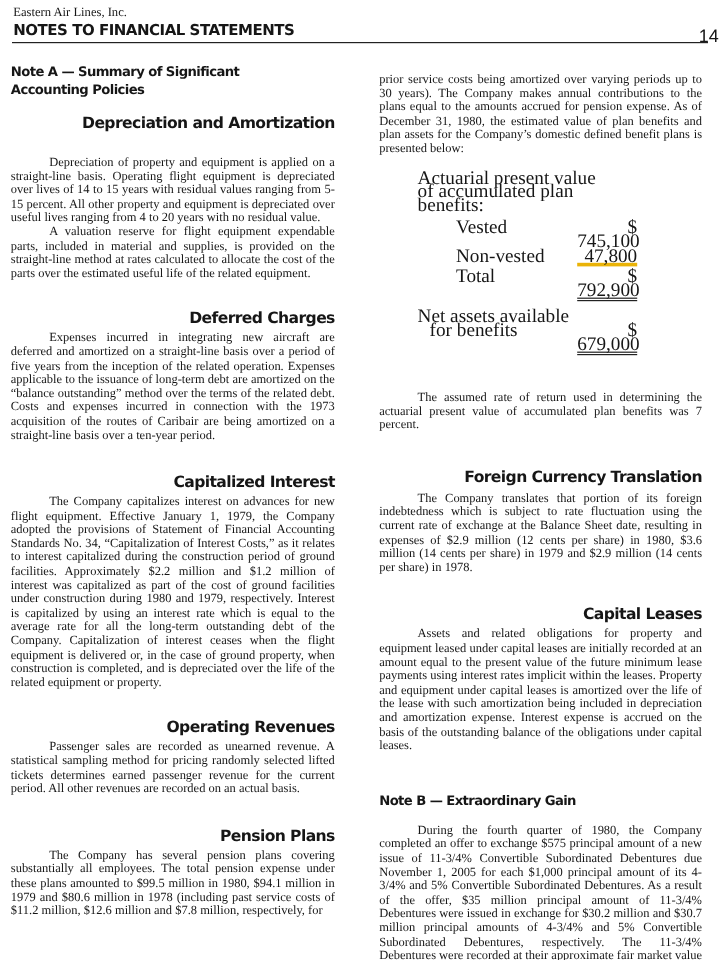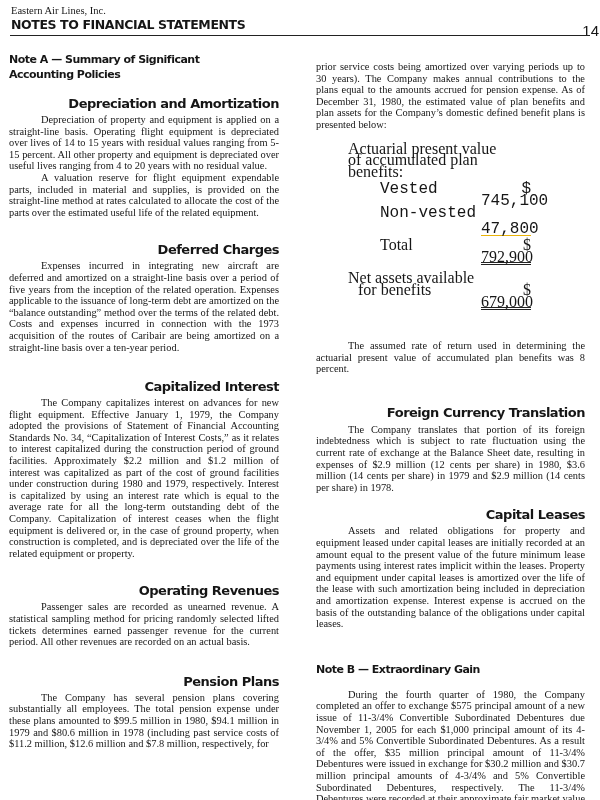--- a/index.html
+++ b/index.html
@@ -12,39 +12,39 @@
   #col-left { left: 9px; }
   #col-right { left: 316px; top: 61px; width: 269px; }
   h2 { font-family: "DejaVu Sans", sans-serif; font-weight: bold; font-size: 11px; letter-spacing: -0.5px; line-height: 15px; margin: 0; }
   h3 { font-family: "DejaVu Sans", sans-serif; font-weight: bold; font-size: 13px; letter-spacing: -0.5px; line-height: 15px; margin: 0; text-align: right; }
   p { font-family: "Liberation Serif", serif; font-size: 10.4px; line-height: 11.6px; margin: 0; text-align: justify; hyphens: none; }
   p.ind { text-indent: 32px; }
   .tbl { font-family: "Liberation Serif", serif; font-size: 16px; line-height: 11.6px; position: relative; }
   .tbl .row { display: flex; }
   .tbl .lab { flex: 1; }
   .tbl .val { width: 50px; text-align: right; }
-  .ul1 { border-bottom: 1px solid #eab308; margin-top: 16px; }
+  .ul1 { border-bottom: 3px solid #eab308; }
   .ul2 { border-bottom: 3px double #222; }
 </style>
 </head>
 <body>
 
 <div id="company">Eastern Air Lines, Inc.</div>
 <div id="title">NOTES TO FINANCIAL STATEMENTS</div>
 <div id="pagenum">14</div>
 <div id="rule"></div>
 
 <div class="col" id="col-left">
   <h2>
     <span>Note A — Summary of Significant</span><br>
     <span>Accounting Policies</span>
   </h2>
 
   <h3 style="margin-top:14px;">Depreciation and Amortization</h3>
-  <p class="ind" style="margin-top:3px;">Depreciation of property and equipment is applied on a straight-line basis. Operating flight equipment is depreciated over lives of 14 to 15 years with residual values ranging from 5-15 percent. All other property and equipment is depreciated over useful lives ranging from 4 to 20 years with no residual value.</p>
+  <p class="ind" style="margin-top:19px;">Depreciation of property and equipment is applied on a straight-line basis. Operating flight equipment is depreciated over lives of 14 to 15 years with residual values ranging from 5-15 percent. All other property and equipment is depreciated over useful lives ranging from 4 to 20 years with no residual value.</p>
   <p class="ind">A valuation reserve for flight equipment expendable parts, included in material and supplies, is provided on the straight-line method at rates calculated to allocate the cost of the parts over the estimated useful life of the related equipment.</p>
 
   <h3 style="margin-top:24px;">Deferred Charges</h3>
   <p class="ind" style="margin-top:3px;">Expenses incurred in integrating new aircraft are deferred and amortized on a straight-line basis over a period of five years from the inception of the related operation. Expenses applicable to the issuance of long-term debt are amortized on the “balance outstanding” method over the terms of the related debt. Costs and expenses incurred in connection with the 1973 acquisition of the routes of Caribair are being amortized on a straight-line basis over a ten-year period.</p>
 
   <h3 style="margin-top:26px;">Capitalized Interest</h3>
   <p class="ind" style="margin-top:3px;">The Company capitalizes interest on advances for new flight equipment. Effective January 1, 1979, the Company adopted the provisions of Statement of Financial Accounting Standards No. 34, “Capitalization of Interest Costs,” as it relates to interest capitalized during the construction period of ground facilities. Approximately $2.2 million and $1.2 million of interest was capitalized as part of the cost of ground facilities under construction during 1980 and 1979, respectively. Interest is capitalized by using an interest rate which is equal to the average rate for all the long-term outstanding debt of the Company. Capitalization of interest ceases when the flight equipment is delivered or, in the case of ground property, when construction is completed, and is depreciated over the life of the related equipment or property.</p>
 
   <h3 style="margin-top:24px;">Operating Revenues</h3>
   <p class="ind" style="margin-top:3px;">Passenger sales are recorded as unearned revenue. A statistical sampling method for pricing randomly selected lifted tickets determines earned passenger revenue for the current period. All other revenues are recorded on an actual basis.</p>
@@ -53,43 +53,43 @@
   <p class="ind" style="margin-top:3px;">The Company has several pension plans covering substantially all employees. The total pension expense under these plans amounted to $99.5 million in 1980, $94.1 million in 1979 and $80.6 million in 1978 (including past service costs of $11.2 million, $12.6 million and $7.8 million, respectively, for</p>
 </div>
 
 <div class="col" id="col-right">
   <p>prior service costs being amortized over varying periods up to 30 years). The Company makes annual contributions to the plans equal to the amounts accrued for pension expense. As of December 31, 1980, the estimated value of plan benefits and plan assets for the Company’s domestic defined benefit plans is presented below:</p>
 
   <div class="tbl" style="margin-top:12px; margin-left:32px; width:183px;">
     <div>Actuarial present value</div>
     <div>of accumulated plan benefits:</div>
     <div style="height:7px;"></div>
-    <div class="row" style="padding-left:32px;font-family:Liberation Mono, monospace;">
+    <div class="row" style="padding-left:32px;">
       <span class="lab">Vested</span>
       <span class="val">$ 745,100</span>
     </div>
-    <div class="row" style="padding-left:32px;font-family:Liberation Mono, monospace;">
+    <div class="row" style="padding-left:32px;">
       <span class="lab">Non-vested</span>
       <span class="val ul1">47,800</span>
     </div>
     <div class="row" style="padding-left:32px; margin-top:3px;">
       <span class="lab">Total</span>
       <span class="val ul2">$ 792,900</span>
     </div>
     <div style="height:7px;"></div>
     <div>Net assets available</div>
     <div class="row">
       <span class="lab" style="padding-left:10px;">for benefits</span>
       <span class="val ul2">$ 679,000</span>
     </div>
   </div>
 
-  <p class="ind" style="margin-top:30px;">The assumed rate of return used in determining the actuarial present value of accumulated plan benefits was 8 percent.</p>
+  <p class="ind" style="margin-top:30px;">The assumed rate of return used in determining the actuarial present value of accumulated plan benefits was 7 percent.</p>
 
   <h3 style="margin-top:30px;">Foreign Currency Translation</h3>
   <p class="ind" style="margin-top:4px;">The Company translates that portion of its foreign indebtedness which is subject to rate fluctuation using the current rate of exchange at the Balance Sheet date, resulting in expenses of $2.9 million (12 cents per share) in 1980, $3.6 million (14 cents per share) in 1979 and $2.9 million (14 cents per share) in 1978.</p>
 
-  <h3 style="margin-top:14px;">Capital Leases</h3>
+  <h3 style="margin-top:26px;">Capital Leases</h3>
   <p class="ind" style="margin-top:3px;">Assets and related obligations for property and equipment leased under capital leases are initially recorded at an amount equal to the present value of the future minimum lease payments using interest rates implicit within the leases. Property and equipment under capital leases is amortized over the life of the lease with such amortization being included in depreciation and amortization expense. Interest expense is accrued on the basis of the outstanding balance of the obligations under capital leases.</p>
 
   <h2 style="margin-top:32px;">Note B — Extraordinary Gain</h2>
   <p class="ind" style="margin-top:12px;">During the fourth quarter of 1980, the Company completed an offer to exchange $575 principal amount of a new issue of 11-3/4% Convertible Subordinated Debentures due November 1, 2005 for each $1,000 principal amount of its 4-3/4% and 5% Convertible Subordinated Debentures. As a result of the offer, $35 million principal amount of 11-3/4% Debentures were issued in exchange for $30.2 million and $30.7 million principal amounts of 4-3/4% and 5% Convertible Subordinated Debentures, respectively. The 11-3/4% Debentures were recorded at their approximate fair market value at the time of the exchange. The debenture exchange resulted in an extraordinary gain of $24.7 million (99 cents per share). (See Note D.)</p>
 </div>
 
 </body></html>

